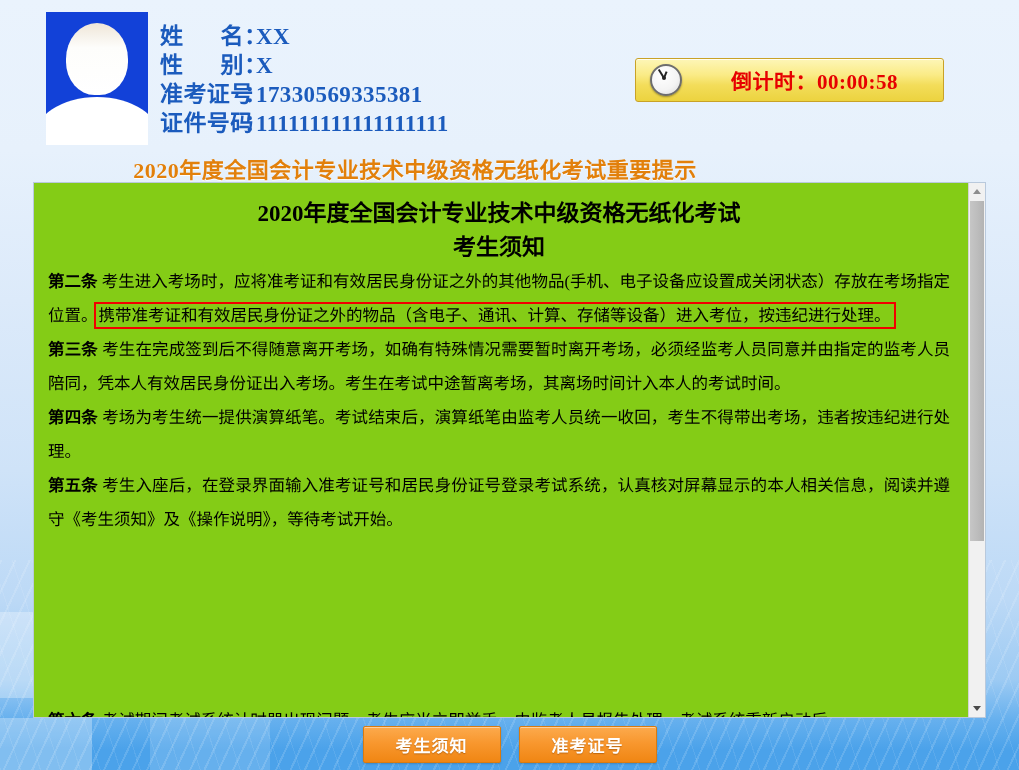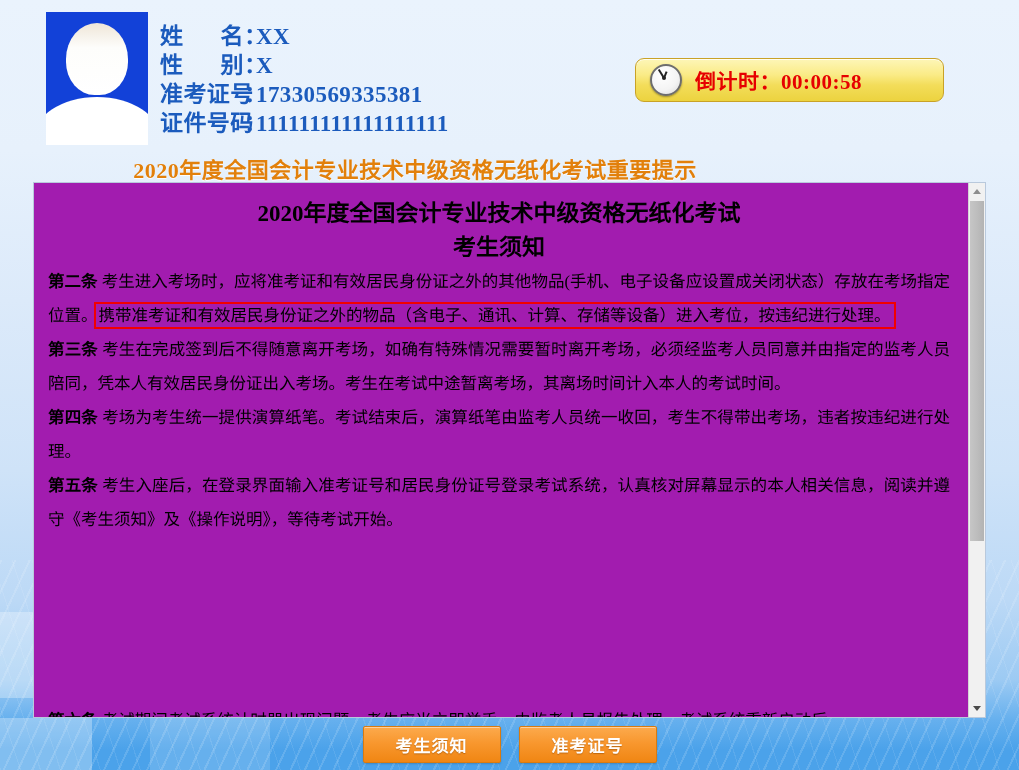--- a/index.html
+++ b/index.html
@@ -121,30 +121,31 @@
 
   
   #countdown {
     position: absolute;
     left: 635px;
     top: 58px;
     width: 309px;
     height: 44px;
     box-sizing: border-box;
     border: 1px solid #c9a227;
-    border-radius: 9px;
+    border-radius: 3px;
     background: linear-gradient(180deg,
         #fdf6b8 0%,
         #faeb86 38%,
         #f3dd5a 62%,
         #ecd33f 100%);
     box-shadow: inset 0 1px 0 rgba(255,255,255,.75);
     display: flex;
     align-items: center;
     padding-left: 14px;
+    gap: 36px;
   }
   #clock-icon {
     position: relative;
     width: 28px;
     height: 28px;
     border-radius: 50%;
     background: radial-gradient(circle at 38% 32%, #ffffff 0%, #f4f4f4 58%, #d9d9d9 100%);
     border: 2px solid #6d6d6d;
     box-shadow: 0 1px 2px rgba(0,0,0,.35);
     flex: none;
@@ -196,21 +197,21 @@
     font-family: "Liberation Serif", serif;
   }
 
   
   #doc-wrap {
     position: absolute;
     left: 33px;
     top: 182px;
     width: 953px;
     height: 536px;
-    background: #a21caf;
+    background: #84cc16;
     border: 1px solid #b9c9dc;
     box-sizing: border-box;
     overflow: hidden;
   }
   #doc {
     position: absolute;
     left: 0; top: 0;
     width: 934px;
     height: 100%;
     box-sizing: border-box;

